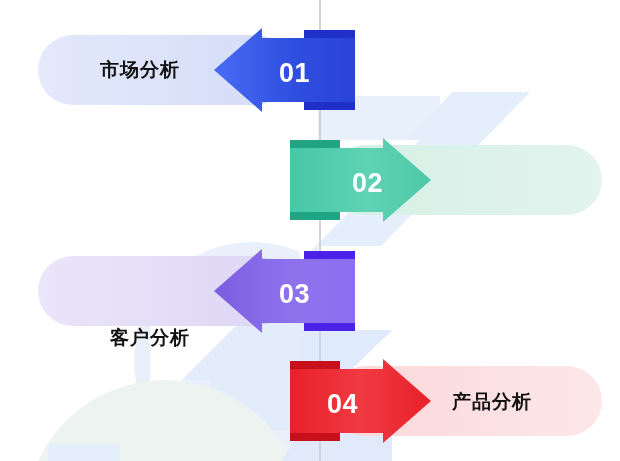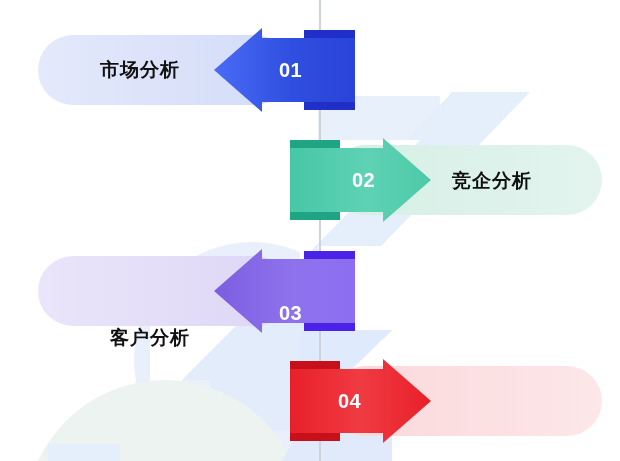--- a/index.html
+++ b/index.html
@@ -37,21 +37,21 @@
     position: absolute;
     font-size: 19px;
     font-weight: bold;
     color: #111111;
     letter-spacing: 1px;
     white-space: nowrap;
     line-height: 1;
   }
   .num {
     position: absolute;
-    font-size: 20px;
+    font-size: 27px;
     font-weight: bold;
     color: #ffffff;
     letter-spacing: 0.5px;
     white-space: nowrap;
     line-height: 1;
   }
   .row-hit {
     position: absolute;
     z-index: 5;
     background: transparent;
@@ -166,26 +166,26 @@
       <path d="M 290 423 L 340 423 L 340 441 L 290 441 Z" fill="#c8101a"></path>
       <path d="M 290 369 L 383 369 L 383 359 L 431 401 L 383 443 L 383 433 L 290 433 Z" fill="url(#g4)"></path>
     </g>
   </svg>
 
   <div id="text-layer">
     <div class="label" style="left:100px; top:60px;">市场分析</div>
     <div class="num" style="left:279px; top:60px;">01</div>
 
     <div class="num" style="left:327px; top:170px;margin-left:25px;">02</div>
-    <div class="label" style="left:452px; top:171px;">竞企分析</div>
 
     <div class="label" style="left:110px; top:281px;margin-top:47px;">客户分析</div>
-    <div class="num" style="left:279px; top:281px;margin-top:22px;">03</div>
+    <div class="num" style="left:279px; top:281px;">03</div>
 
-    <div class="num" style="left:338px; top:391px;">04</div>
+    <div class="num" style="left:327px; top:391px;">04</div>
+    <div class="label" style="left:452px; top:392px;">产品分析</div>
   </div>
 
   <div class="row-hit" style="left:38px; top:28px; width:320px; height:84px;"></div>
   <div class="row-hit" style="left:288px; top:138px; width:316px; height:84px;"></div>
   <div class="row-hit" style="left:38px; top:249px; width:320px; height:84px;"></div>
   <div class="row-hit" style="left:288px; top:359px; width:316px; height:84px;"></div>
 
 </div>
 
 </body></html>

